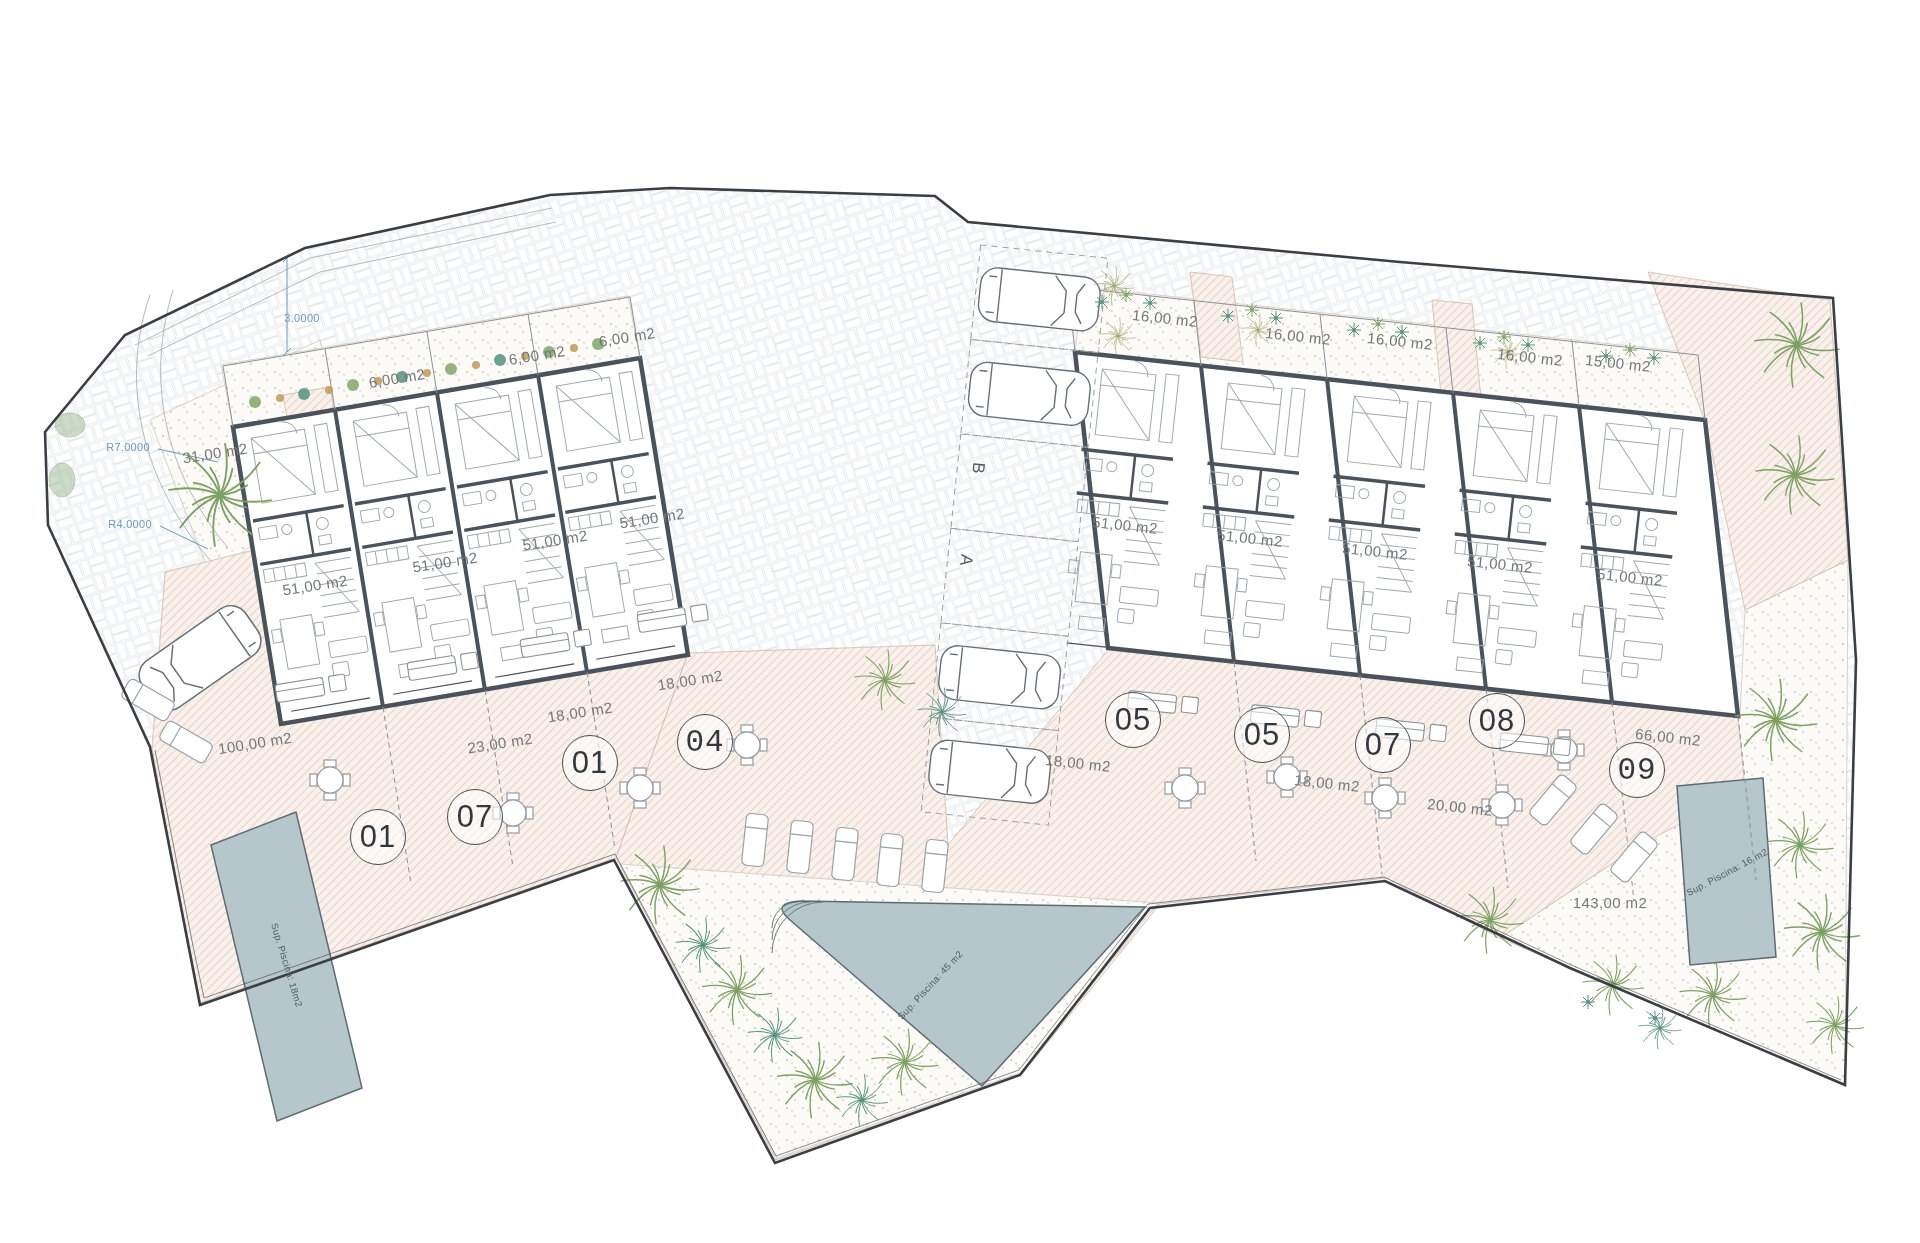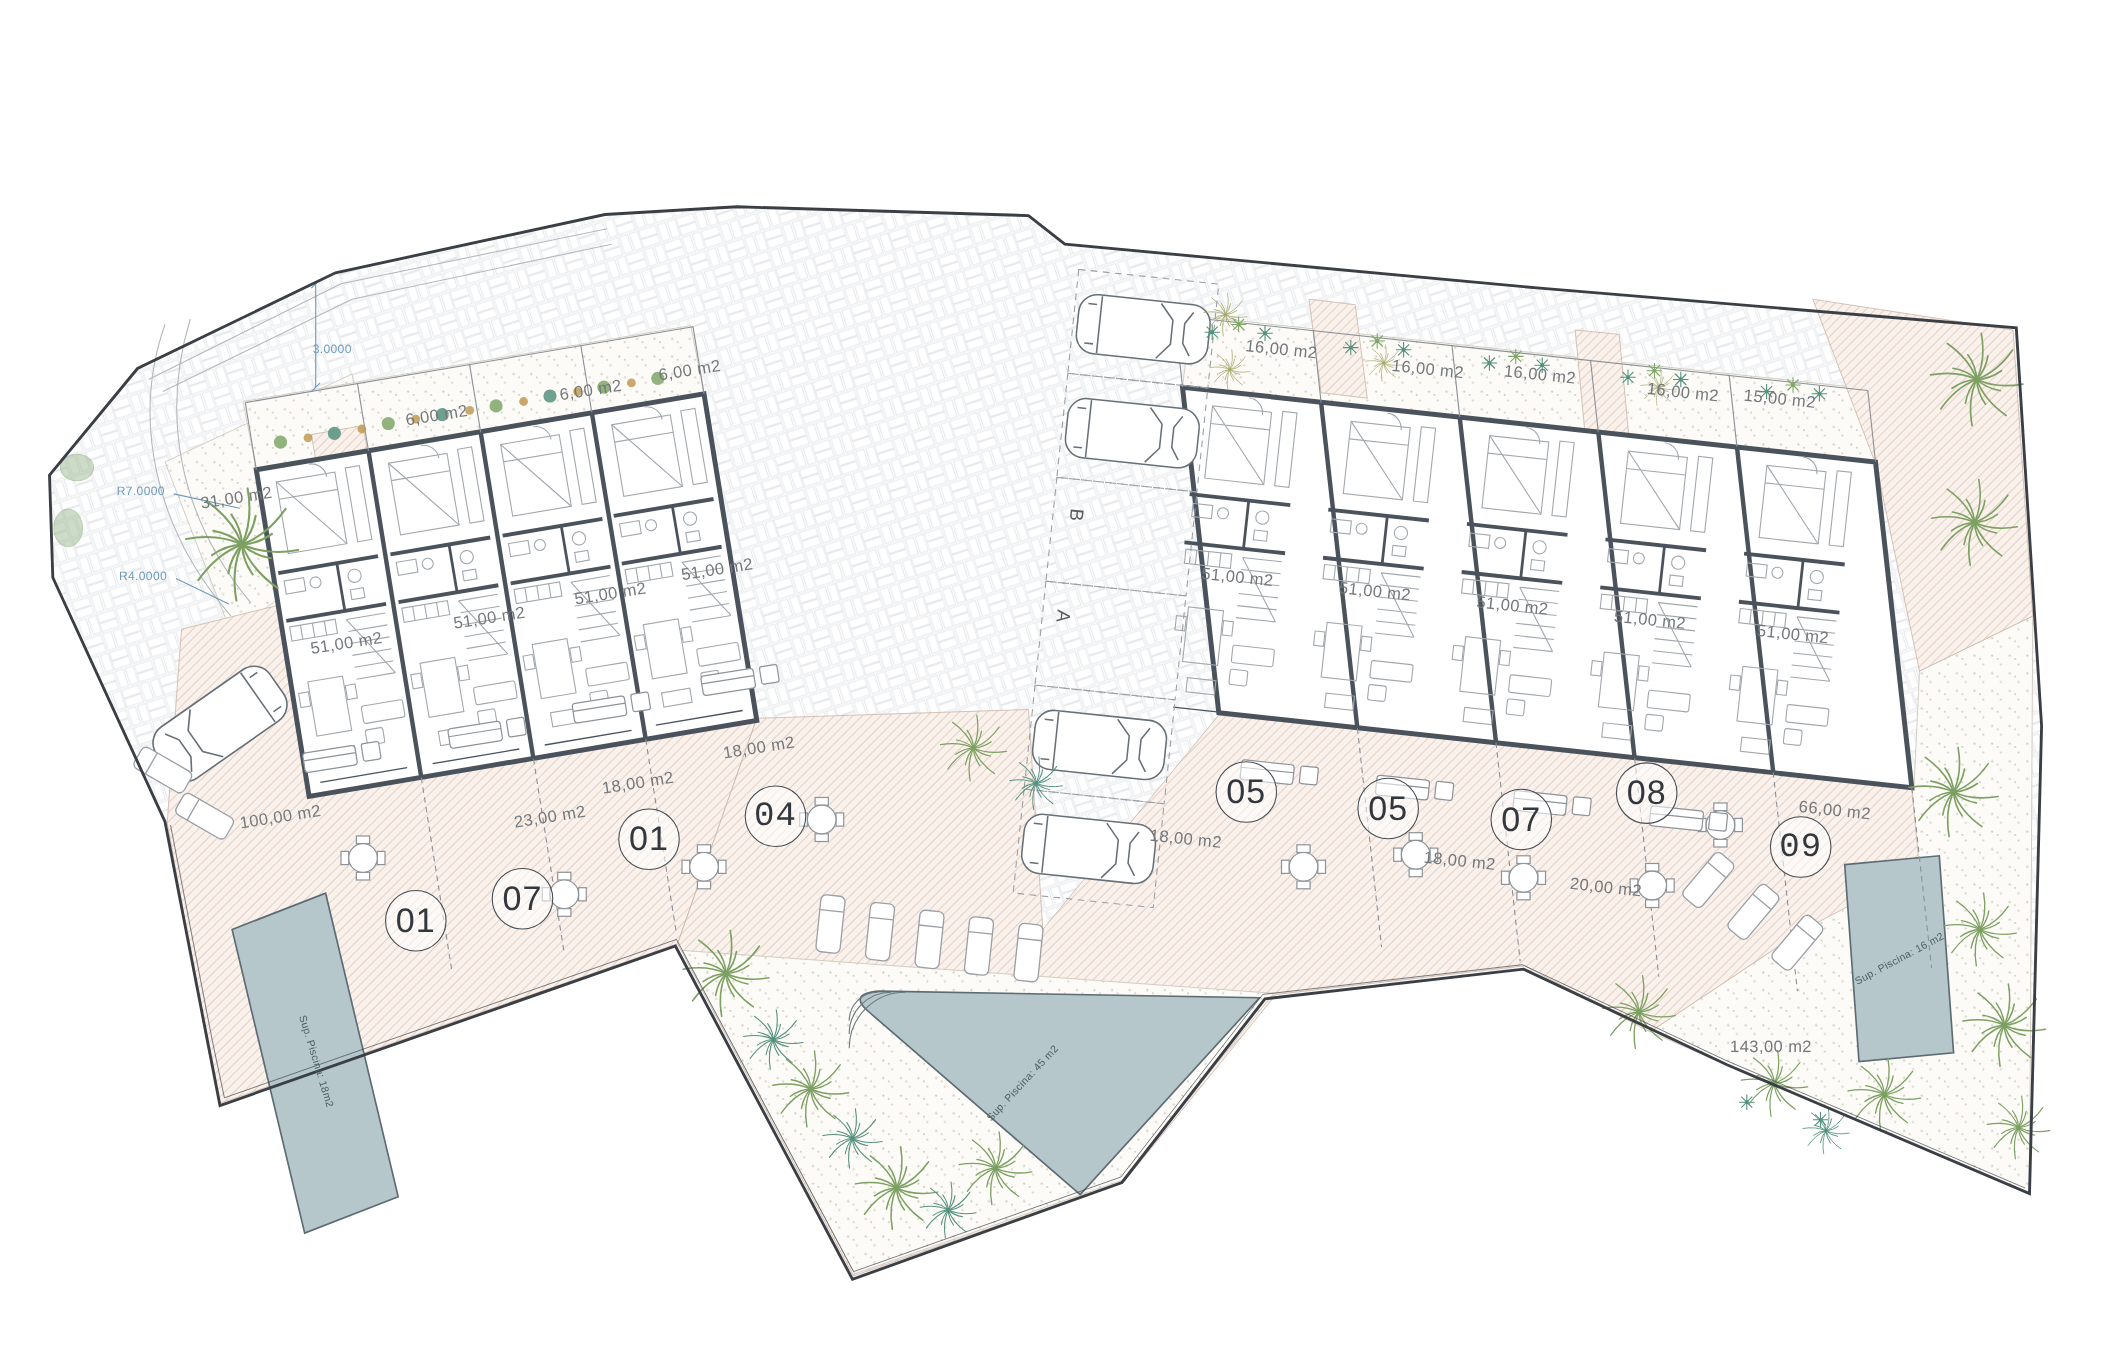--- a/index.html
+++ b/index.html
@@ -400,21 +400,21 @@
       <span class="lbl-area" style="left: 1618px; top: 363px; transform: translate(-50%, -50%) rotate(6deg);">15,00 m2</span>
       <span class="lbl-area" style="left: 1125px; top: 525px; transform: translate(-50%, -50%) rotate(6deg);">51,00 m2</span>
       <span class="lbl-area" style="left: 1250px; top: 538px; transform: translate(-50%, -50%) rotate(6deg);">51,00 m2</span>
       <span class="lbl-area" style="left: 1375px; top: 551px; transform: translate(-50%, -50%) rotate(6deg);">51,00 m2</span>
       <span class="lbl-area" style="left: 1500px; top: 564px; transform: translate(-50%, -50%) rotate(6deg);">51,00 m2</span>
       <span class="lbl-area" style="left: 1630px; top: 577px; transform: translate(-50%, -50%) rotate(6deg);">51,00 m2</span>
       <span class="lbl-area" style="left: 1078px; top: 763px; transform: translate(-50%, -50%) rotate(6deg);">18,00 m2</span>
       <span class="lbl-area" style="left: 1327px; top: 783px; transform: translate(-50%, -50%) rotate(6deg);">18,00 m2</span>
       <span class="lbl-area" style="left: 1460px; top: 807px; transform: translate(-50%, -50%) rotate(6deg);">20,00 m2</span>
       <span class="lbl-area" style="left: 1668px; top: 737px; transform: translate(-50%, -50%) rotate(6deg);">66,00 m2</span>
-      <span class="lbl-area" style="left: 1610px; top: 952px; transform: translate(-50%, -50%) rotate(0deg); text-align: right;">143,00 m2</span>
+      <span class="lbl-area" style="left: 1610px; top: 902px; transform: translate(-50%, -50%) rotate(0deg); text-align: right;">143,00 m2</span>
       <span class="lbl-dim" style="left: 302px; top: 318px; transform: translate(-50%, -50%) rotate(0deg);">3.0000</span>
       <span class="lbl-dim" style="left: 128px; top: 447px; transform: translate(-50%, -50%) rotate(0deg);">R7.0000</span>
       <span class="lbl-dim" style="left: 130px; top: 524px; transform: translate(-50%, -50%) rotate(0deg);">R4.0000</span>
       <span class="lbl-park" style="left: 978px; top: 468px; transform: translate(-50%, -50%) rotate(96deg);">B</span>
       <span class="lbl-park" style="left: 966px; top: 560px; transform: translate(-50%, -50%) rotate(96deg);">A</span>
       <span class="lbl-pool" style="left: 287px; top: 965px; transform: translate(-50%, -50%) rotate(73deg);">Sup. Piscina: 18m2</span>
       <span class="lbl-pool" style="left: 930px; top: 985px; transform: translate(-50%, -50%) rotate(-47deg);">Sup. Piscina: 45 m2</span>
       <span class="lbl-pool" style="left: 1727px; top: 872px; transform: translate(-50%, -50%) rotate(-28deg);">Sup. Piscina: 16 m2</span>
       <div class="plot-circle" style="left: 378px; top: 837px; transform: translate(-50%, -50%) rotate(0deg);">01</div>
       <div class="plot-circle" style="left: 475px; top: 817px; transform: translate(-50%, -50%) rotate(0deg);">07</div>

